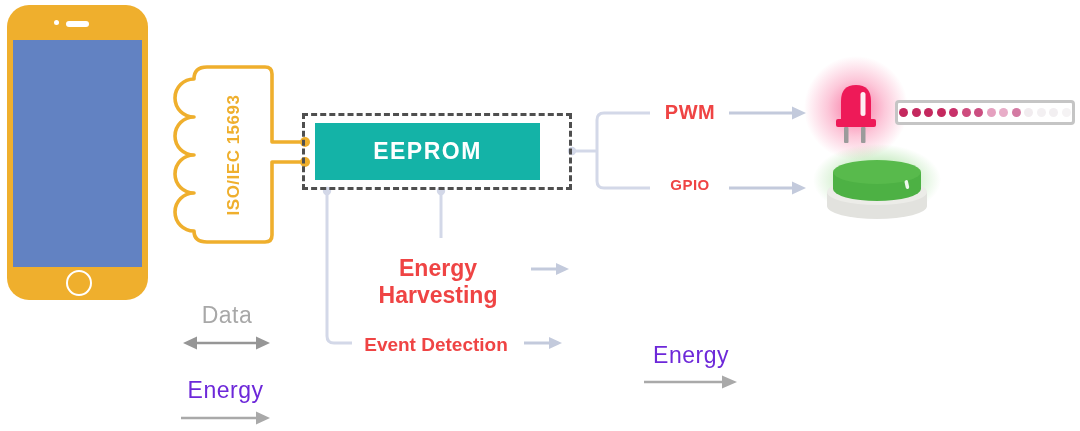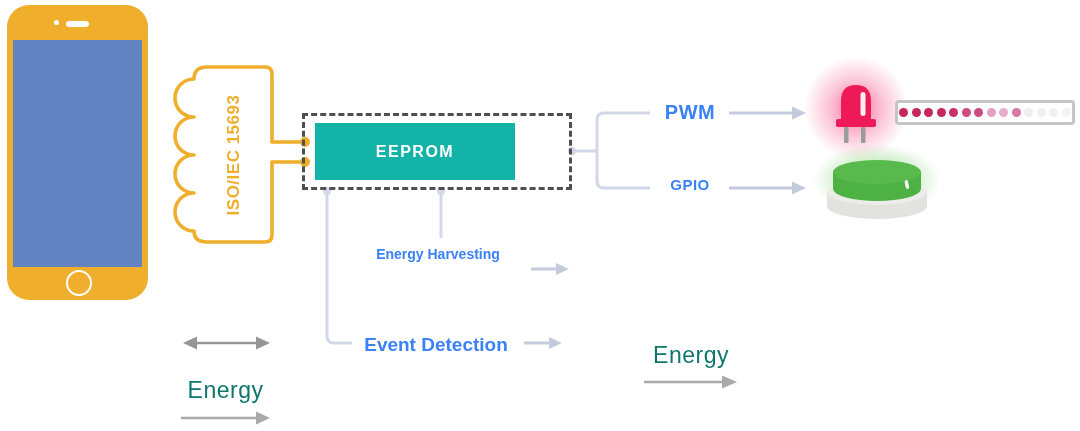--- a/index.html
+++ b/index.html
@@ -13,34 +13,34 @@
   
   .phone-body{left:7px;top:5px;width:141px;height:295px;background:#EFAF2D;border-radius:22px;}
   .phone-screen{left:6px;top:35px;width:129px;height:227px;background:#6282C2;}
   .phone-camera{left:47px;top:15px;width:5px;height:5px;border-radius:50%;background:#ffffff;}
   .phone-speaker{left:59px;top:16px;width:23px;height:6px;border-radius:3px;background:#ffffff;}
   .phone-home{left:59px;top:265px;width:22px;height:22px;border:2.5px solid #ffffff;border-radius:50%;}
 
   
   .eeprom-dash{left:302px;top:113px;width:270px;height:77px;border:3px dashed #4F4F4F;box-sizing:border-box;}
   .eeprom-box{
-    left:315px;top:123px;width:200px;height:57px;background:#14B3A7;
+    left:315px;top:123px;width:225px;height:57px;background:#14B3A7;
     display:flex;align-items:center;justify-content:center;
-    color:#ffffff;font-size:16px;font-weight:700;letter-spacing:1.5px;
+    color:#ffffff;font-size:23px;font-weight:700;letter-spacing:1.5px;
   }
 
   
-  .teal-label{color:#3b82f6;font-weight:700;text-align:center;}
+  .teal-label{color:#ef4444;font-weight:700;text-align:center;}
   .lbl-pwm{left:655px;top:101px;width:70px;font-size:20px;letter-spacing:.5px;}
   .lbl-gpio{left:655px;top:176px;width:70px;font-size:15px;letter-spacing:.5px;}
-  .lbl-eh{left:350px;top:246px;width:176px;font-size:14px;}
+  .lbl-eh{left:350px;top:255px;width:176px;font-size:23px;}
   .lbl-ed{left:358px;top:334px;width:156px;font-size:19px;}
 
   
-  .gray-label{color:#0f766e;font-size:23px;font-weight:400;letter-spacing:.5px;text-align:center;}
+  .gray-label{color:#6d28d9;font-size:23px;font-weight:400;letter-spacing:.5px;text-align:center;}
   .lbl-data{left:182px;top:302px;width:90px;color:#A8A8A8;}
   .lbl-energy-legend{left:178px;top:377px;width:95px;}
   .lbl-energy-flow{left:642px;top:342px;width:98px;}
 
   
   .led-strip{
     left:895px;top:100px;width:180px;height:25px;background:#ffffff;
     border:3px solid #C5C5C5;border-radius:4px;box-sizing:border-box;
     display:flex;align-items:center;justify-content:center;gap:3.5px;
   }
@@ -134,20 +134,21 @@
   <div class="abs eeprom-dash"></div>
   <div class="abs eeprom-box">
     <span>EEPROM</span>
   </div>
 
   <div class="abs teal-label lbl-pwm">PWM</div>
   <div class="abs teal-label lbl-gpio">GPIO</div>
   <div class="abs teal-label lbl-eh">Energy Harvesting</div>
   <div class="abs teal-label lbl-ed">Event Detection</div>
 
+  <div class="abs gray-label lbl-data">Data</div>
   <div class="abs gray-label lbl-energy-legend">Energy</div>
   <div class="abs gray-label lbl-energy-flow">Energy</div>
 
   <div class="abs led-strip">
     <span style="display:contents;"><span class="strip-dot" style="background: rgb(196, 40, 94);"></span><span class="strip-dot" style="background: rgb(196, 40, 94);"></span><span class="strip-dot" style="background: rgb(196, 40, 94);"></span><span class="strip-dot" style="background: rgb(196, 40, 94);"></span><span class="strip-dot" style="background: rgb(200, 49, 106);"></span><span class="strip-dot" style="background: rgb(206, 76, 126);"></span><span class="strip-dot" style="background: rgb(203, 77, 128);"></span><span class="strip-dot" style="background: rgb(229, 160, 191);"></span><span class="strip-dot" style="background: rgb(232, 173, 200);"></span><span class="strip-dot" style="background: rgb(212, 122, 163);"></span><span class="strip-dot" style="background: rgb(241, 236, 239);"></span><span class="strip-dot" style="background: rgb(243, 240, 242);"></span><span class="strip-dot" style="background: rgb(242, 239, 241);"></span><span class="strip-dot" style="background: rgb(245, 243, 244);"></span></span>
   </div>
 
 </div>
 
 </body></html>

